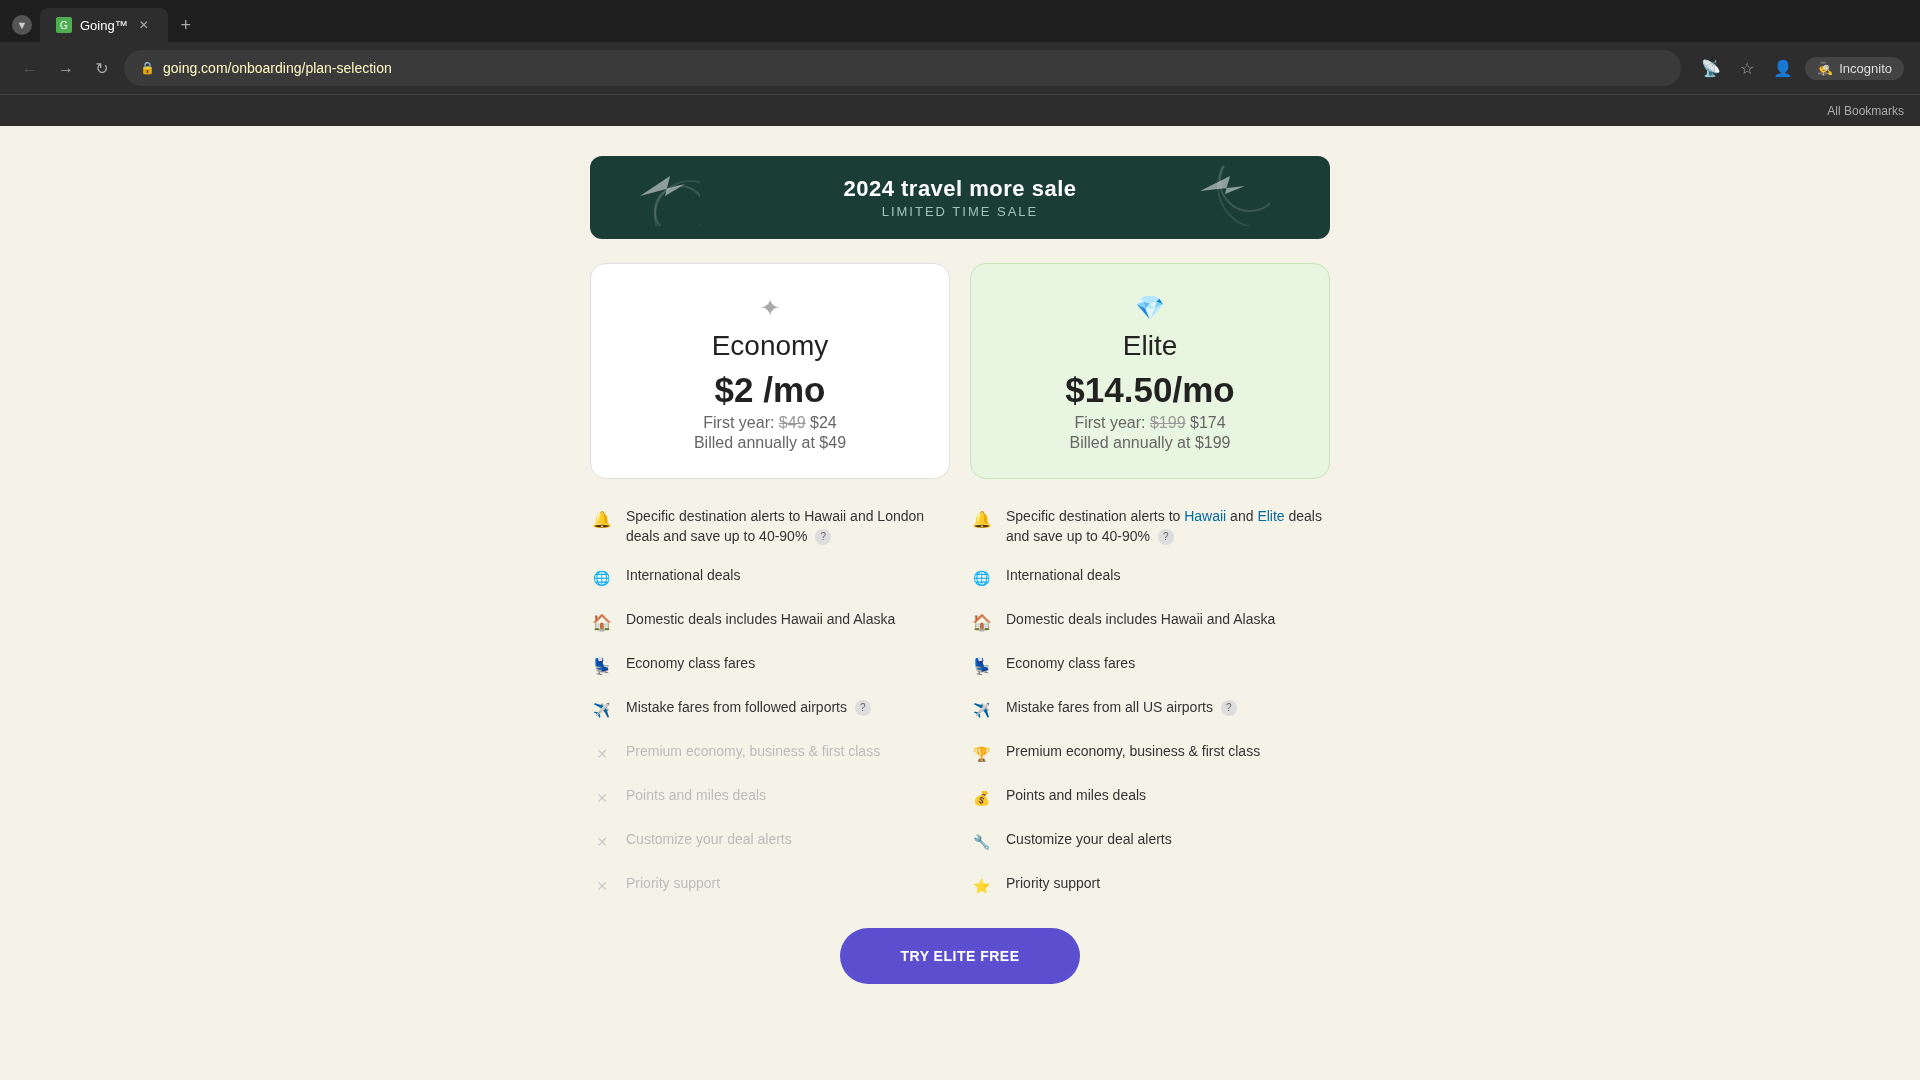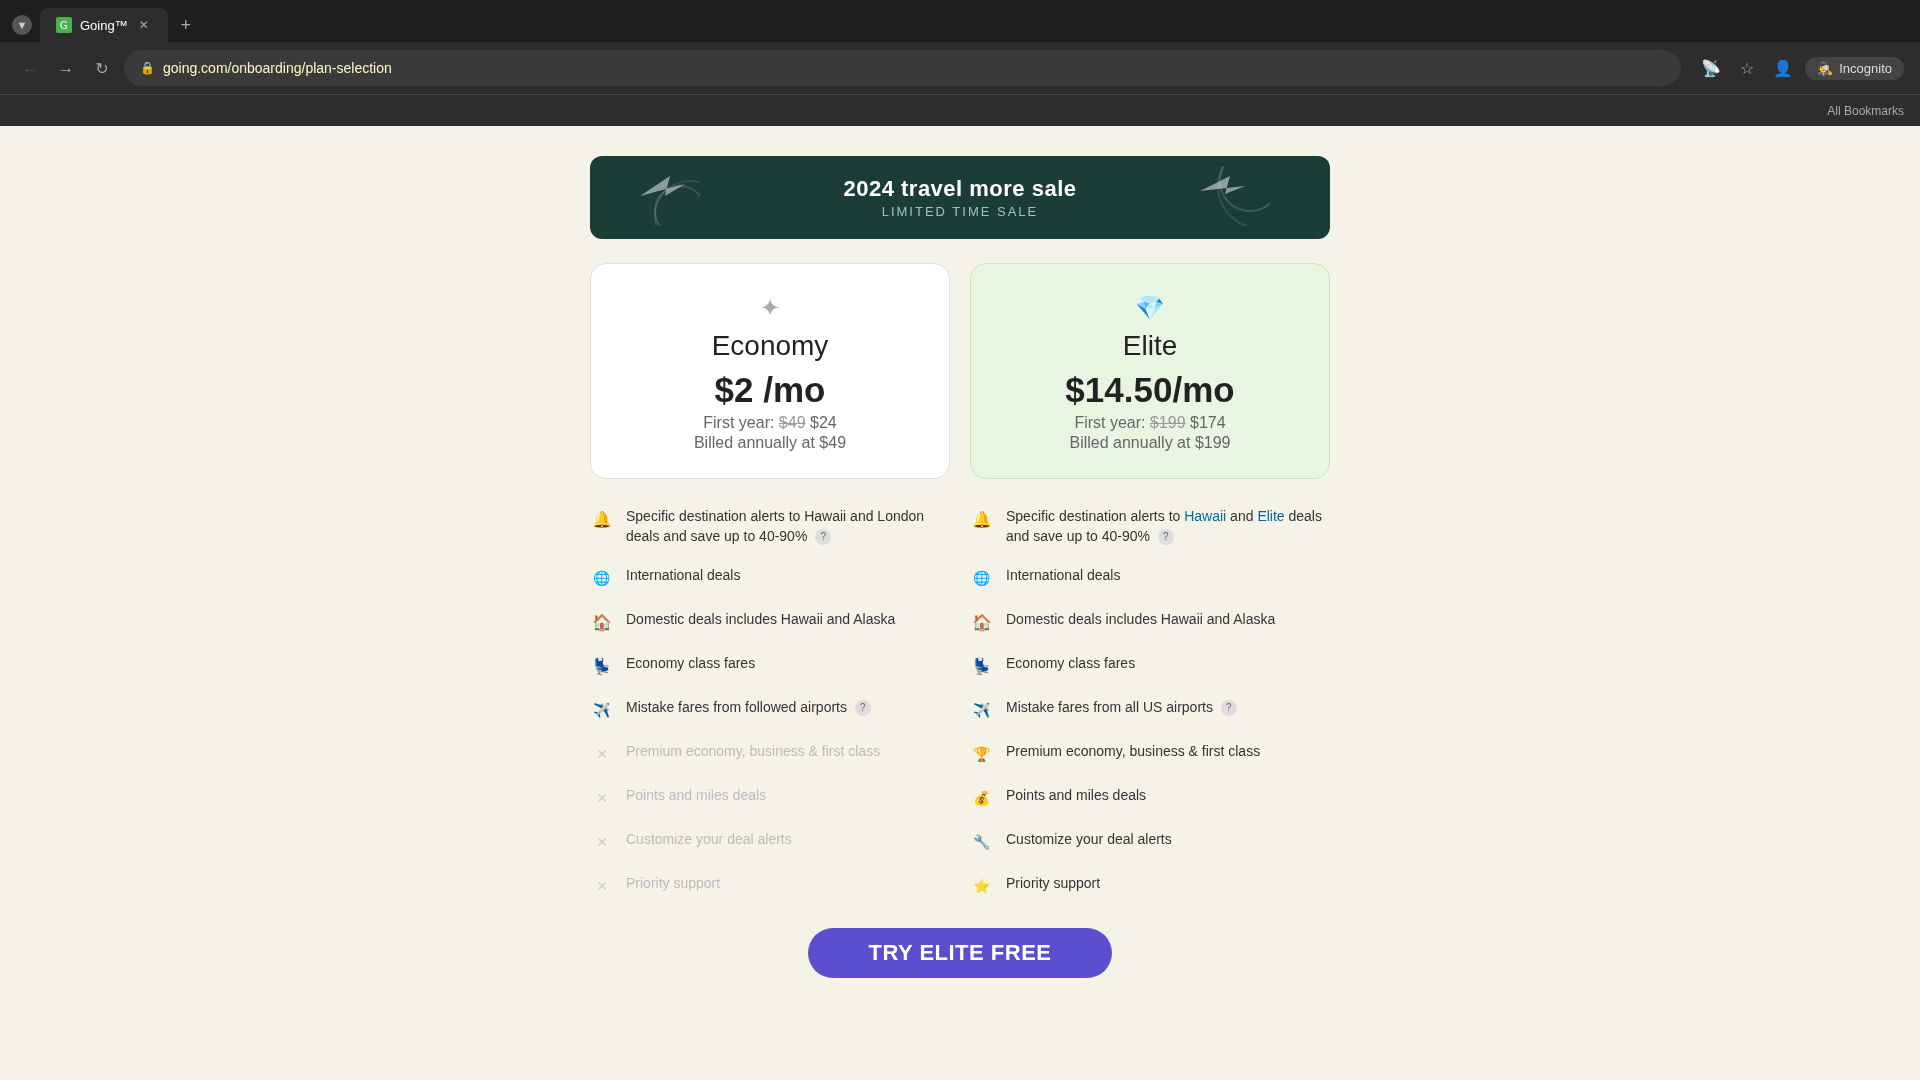--- a/index.html
+++ b/index.html
@@ -344,22 +344,22 @@
     .cta-container {
       display: flex;
       justify-content: center;
       margin-top: 10px;
     }
     .cta-button {
       background: #5b4fcf;
       color: #fff;
       border: none;
       border-radius: 50px;
-      padding: 12px 60px;
-      font-size: 22px;
+      padding: 20px 60px;
+      font-size: 14px;
       font-weight: 700;
       letter-spacing: 0.5px;
       cursor: pointer;
       min-width: 240px;
     }
   </style>
 </head>
 <body>
 
 <div class="browser-chrome">

